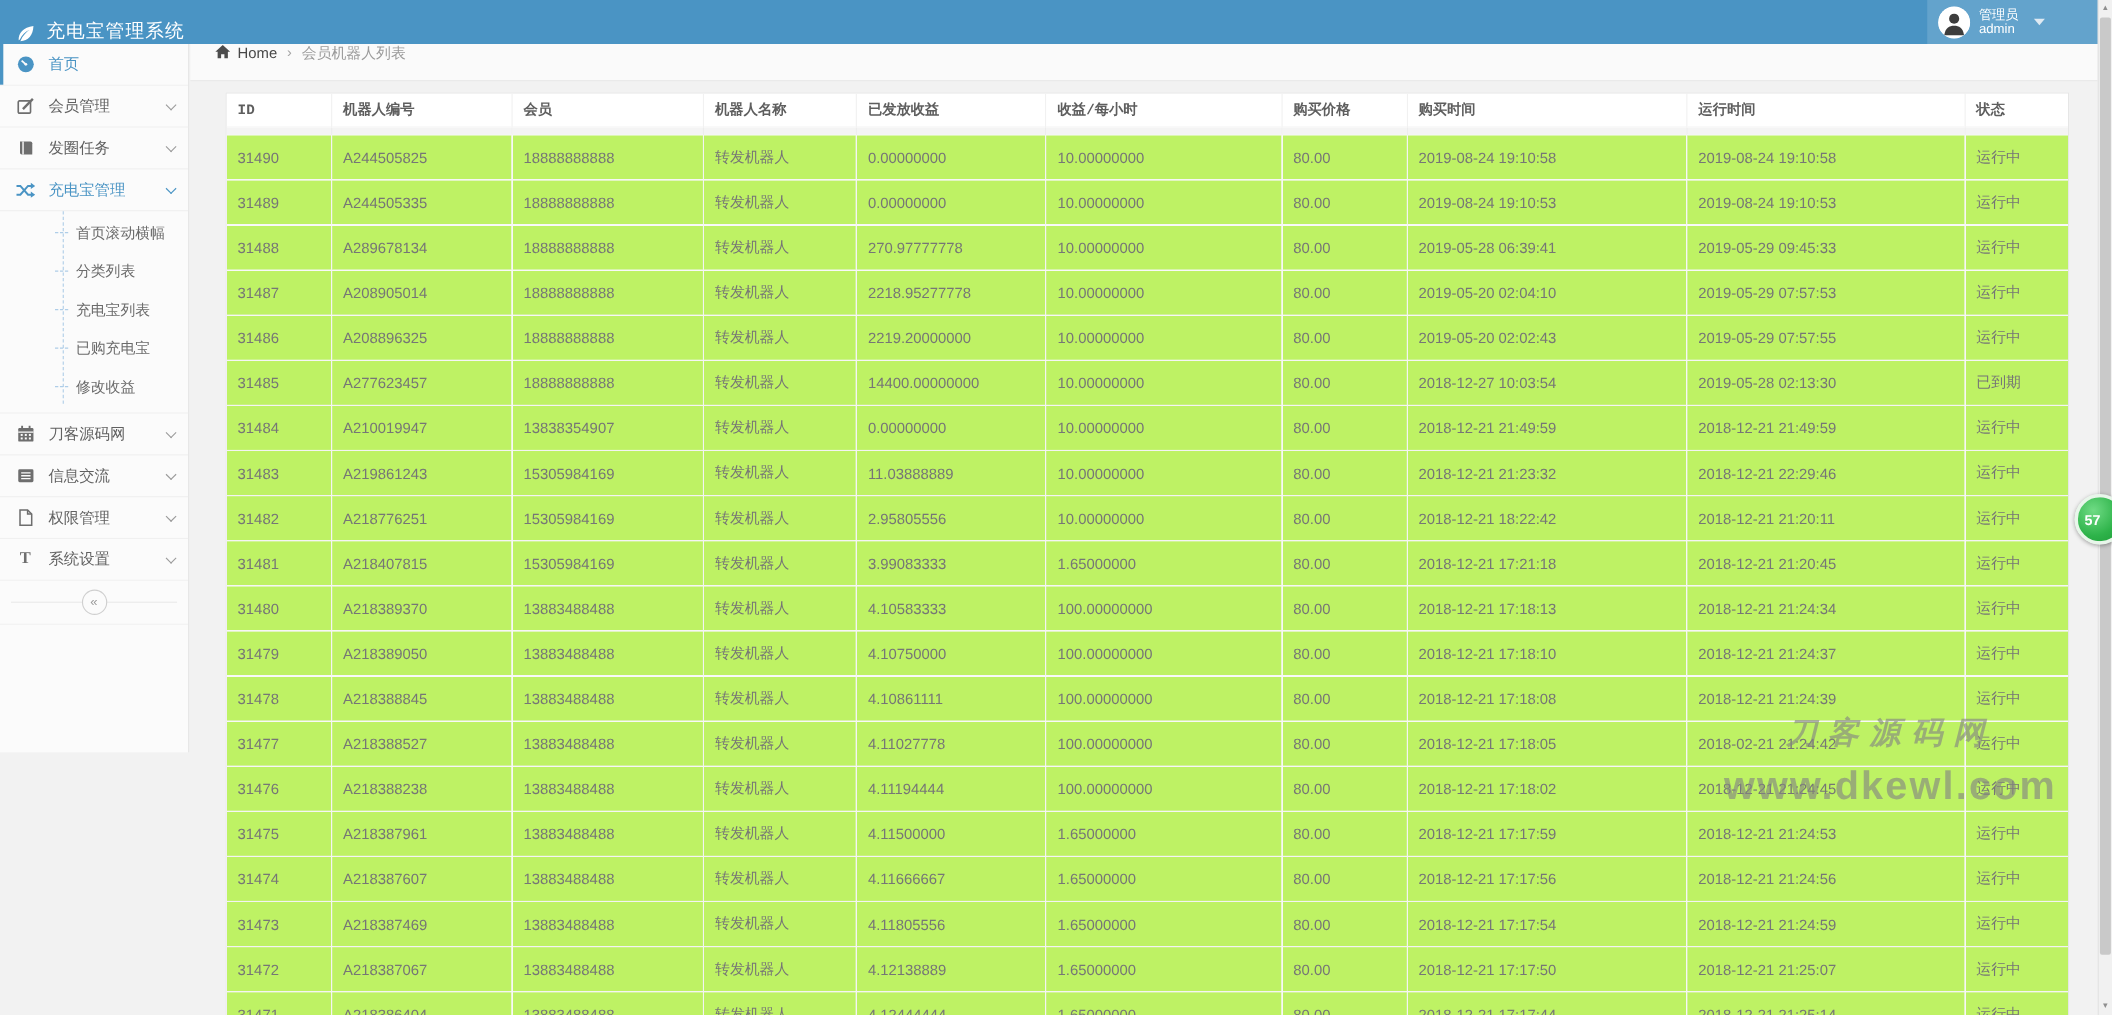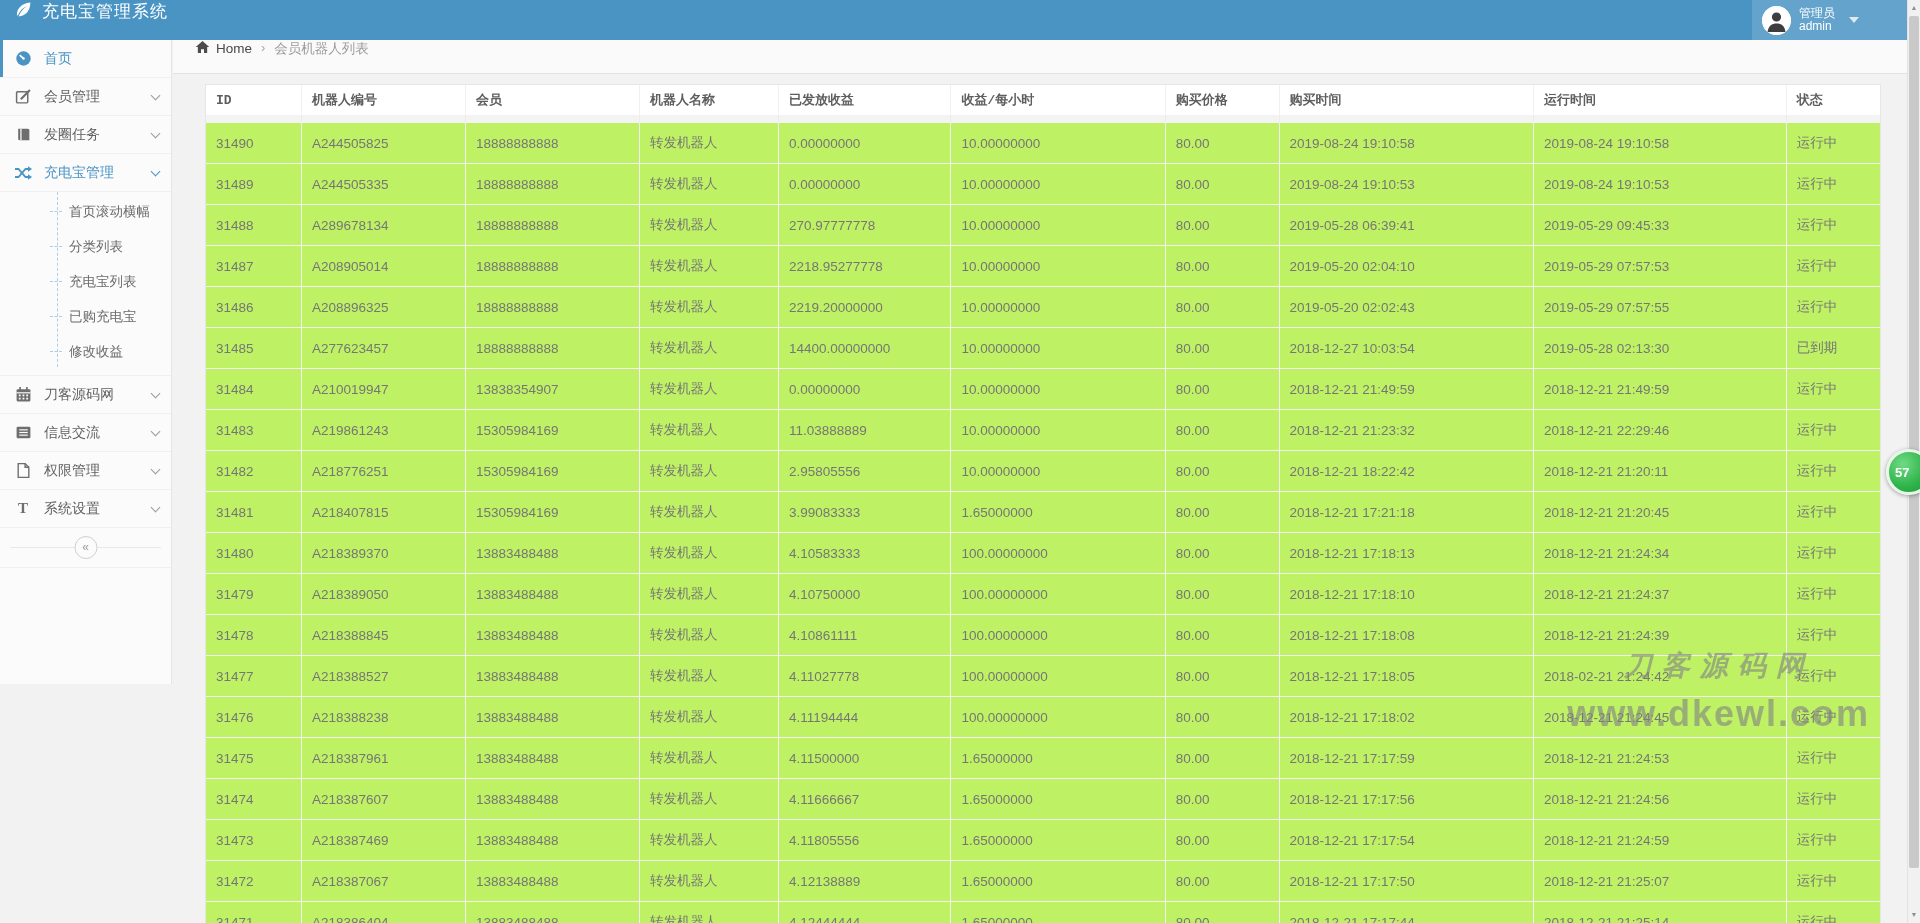--- a/index.html
+++ b/index.html
@@ -1,21 +1,21 @@
 <!DOCTYPE html>
 <html><head>
 <meta charset="utf-8">
 <style>
   * { margin:0; padding:0; box-sizing:border-box; }
   html,body { width:1920px; height:923px; overflow:hidden; font-family:"Liberation Sans", sans-serif; background:#f2f2f2; }
   body { position:relative; }
 
   
   .topbar { position:absolute; left:0; top:0; width:1920px; height:40px; background:#4a94c4; z-index:20; }
-  .brand { position:absolute; left:14px; top:0; height:40px; display:flex; align-items:flex-start; gap:9px; color:#fff; }
+  .brand { position:absolute; left:14px; top:0; height:40px; display:flex; align-items:flex-end; gap:9px; color:#fff; }
   .brand svg { display:block; }
   .brand .title { font-size:17px; letter-spacing:1px; }
   .user-menu { position:absolute; right:13px; top:0; height:40px; width:155px; background:rgba(255,255,255,.14); display:flex; align-items:center; padding:0 10px; gap:8px; cursor:pointer; }
   .avatar { width:29px; height:29px; border-radius:50%; background:#fff; display:flex; align-items:center; justify-content:center; overflow:hidden; }
   .user-texts { display:flex; flex-direction:column; line-height:13px; color:#fff; font-size:12px; }
   .chev-down-white { width:0; height:0; border-left:5px solid transparent; border-right:5px solid transparent; border-top:6px solid #dfeaf2; margin-left:6px; }
 
   
   .sidebar { position:absolute; left:0; top:40px; width:172px; height:644px; background:#fbfbfb; border-right:1px solid #e5e5e5; z-index:10; }
   .sb-item { position:relative; height:38px; display:flex; align-items:center; padding:0 12px 0 14px; border-bottom:1px solid #f0f0f0; color:#616161; font-size:14px; cursor:pointer; }

